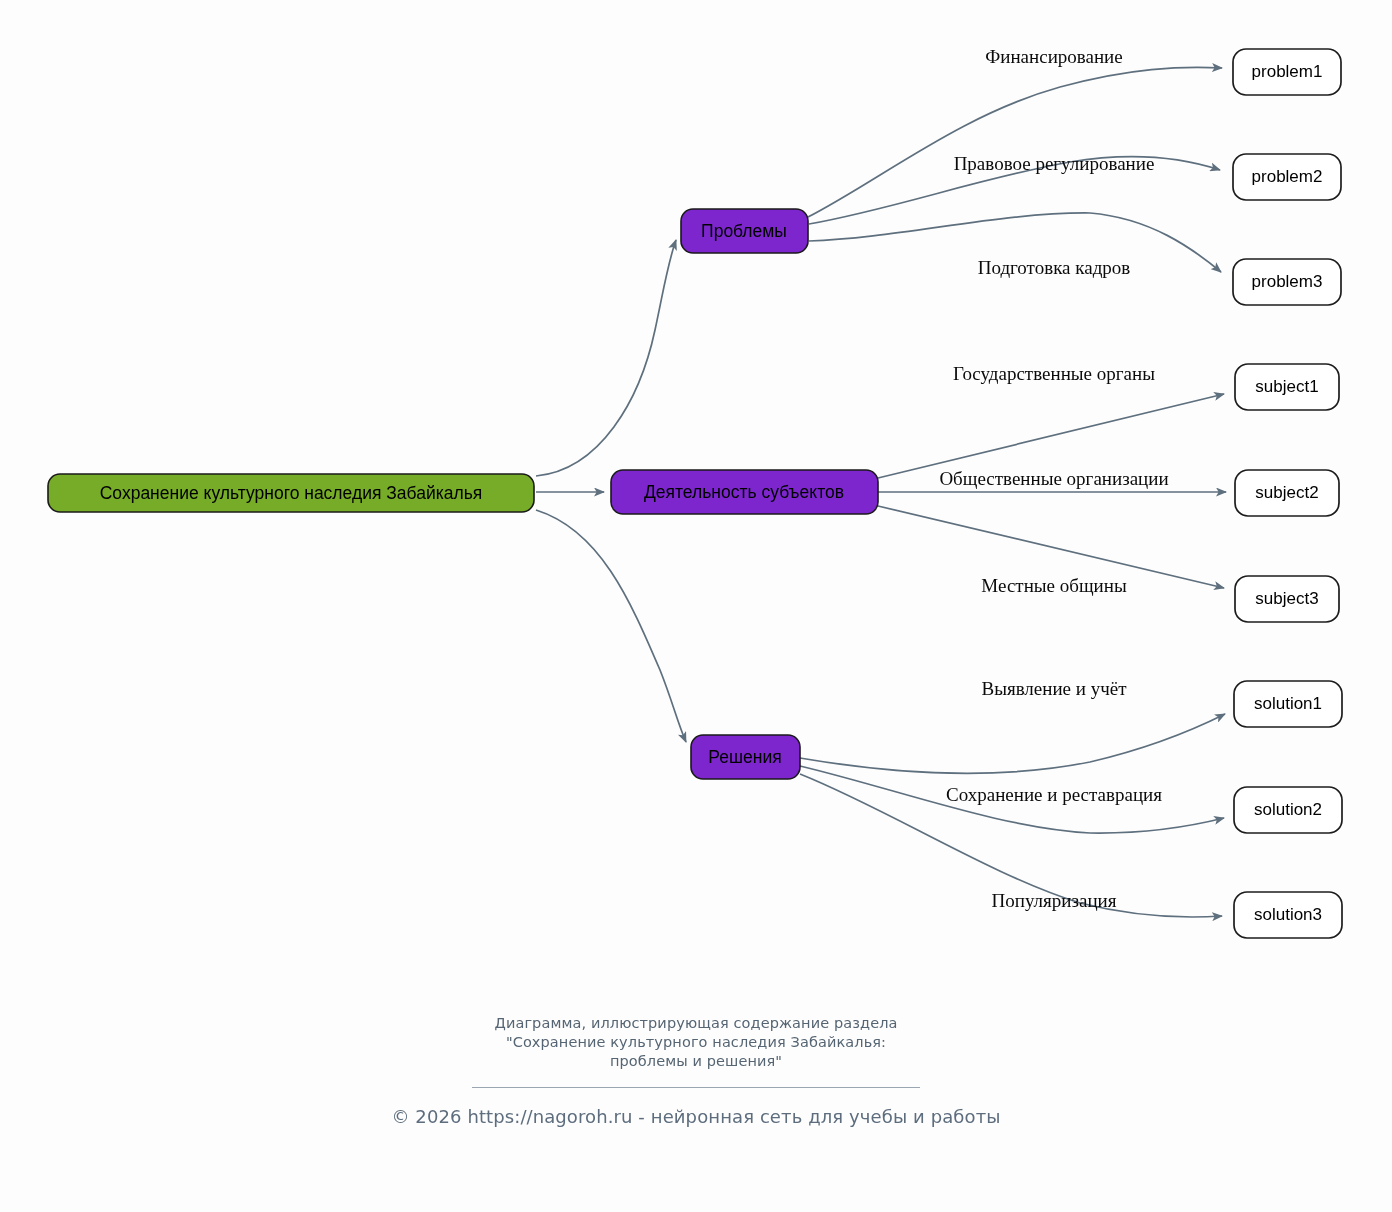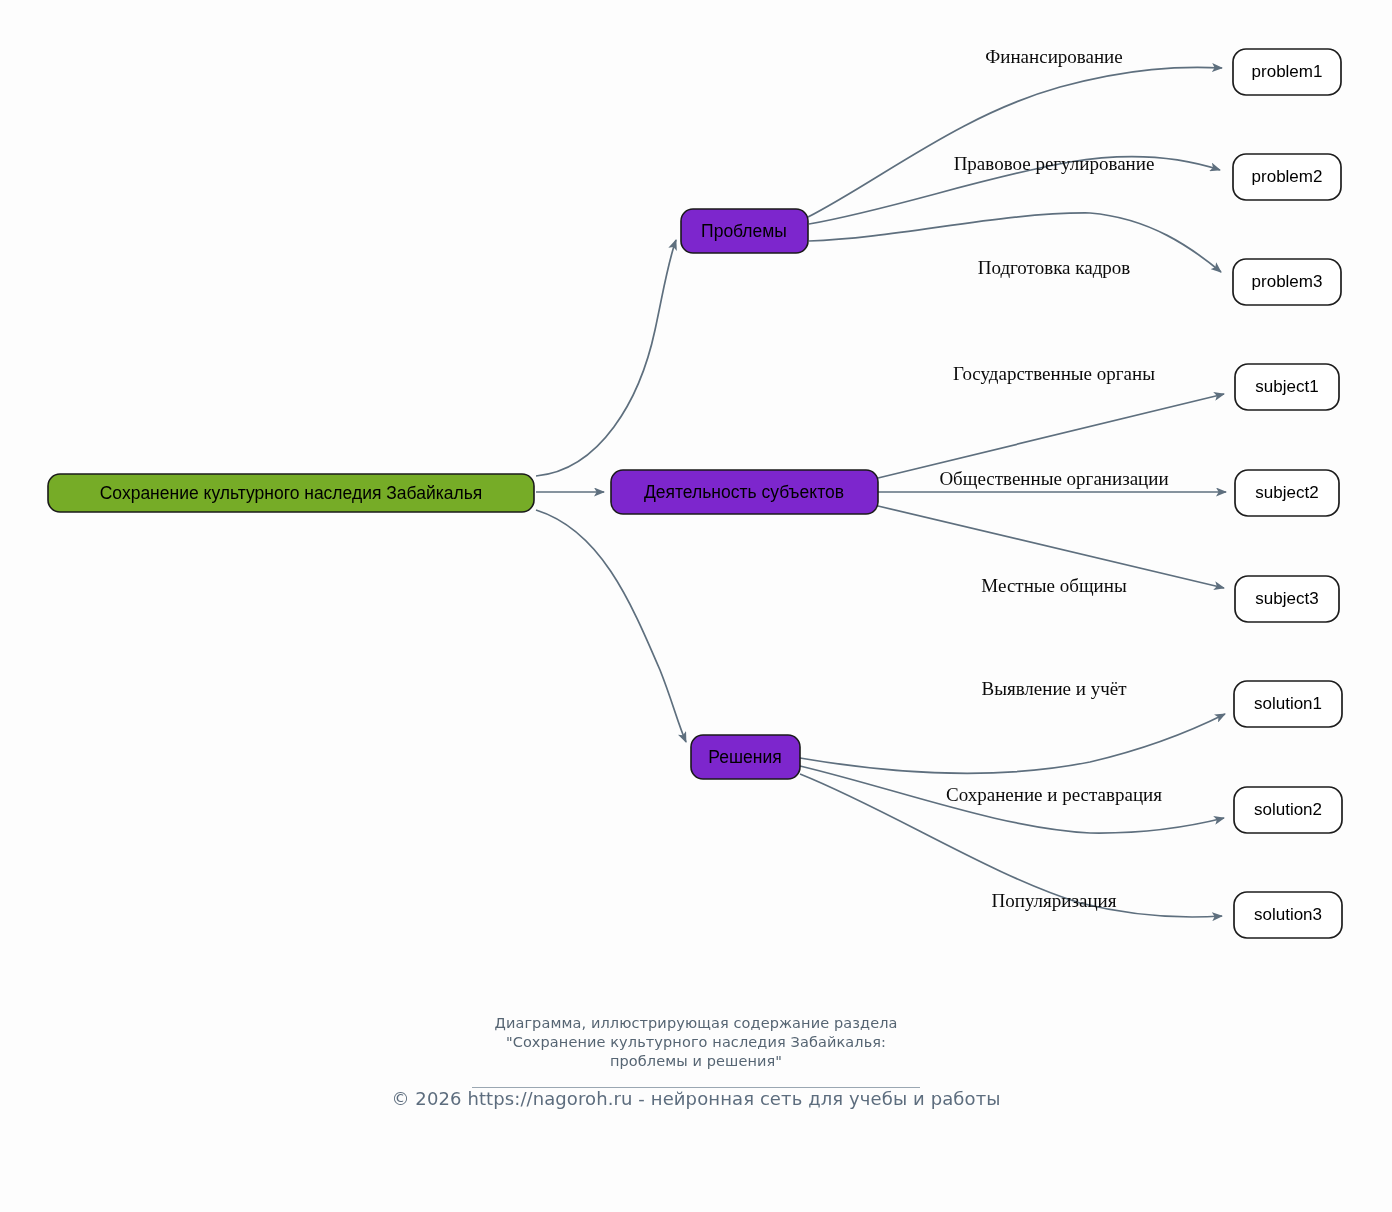--- a/index.html
+++ b/index.html
@@ -80,20 +80,21 @@
   .caption-line {
     display: block;
   }
   #divider {
     width: 448px;
     height: 1px;
     background: #9aa7b2;
     margin: 16px auto 0 auto;
   }
   #copyright {
+    margin-top: 18px;
     font-family: "DejaVu Sans", "Liberation Sans", sans-serif;
     font-size: 18px;
     color: #5d6d7e;
     letter-spacing: 0.1px;
   }
 </style>
 </head>
 <body>
 
 <div id="canvas">

